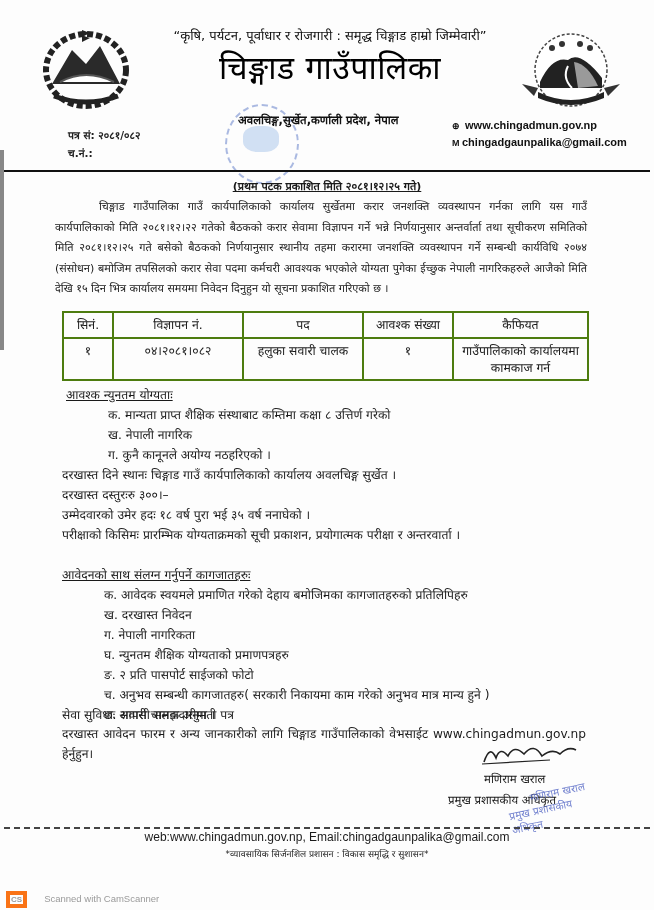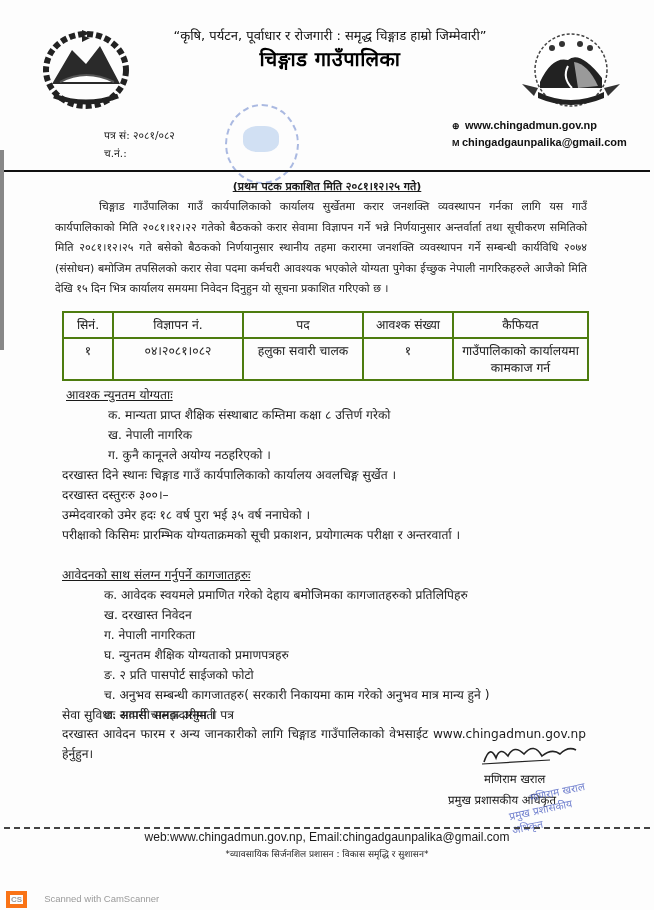--- a/index.html
+++ b/index.html
@@ -8,26 +8,26 @@
     font-family: "DejaVu Sans", sans-serif; color: #1a1a1a;
   }
   .page { position: absolute; left: 0; top: 0; width: 654px; height: 910px; background: #fdfdfd; }
   .left-edge { position: absolute; left: 0; top: 150px; width: 4px; height: 200px; background: #3a3a3a; opacity: .6; }
 
   
   .logo { position: absolute; width: 96px; height: 86px; }
   .logo-left { left: 38px; top: 24px; }
   .logo-right { left: 518px; top: 26px; width: 106px; }
   .slogan { position: absolute; left: 130px; top: 26px; width: 400px; text-align: center; font-size: 13px; color: #111; }
-  .org-name { position: absolute; left: 130px; top: 45px; width: 400px; text-align: center; font-size: 20px; font-weight: bold; color: #000; letter-spacing: 0.5px; }
+  .org-name { position: absolute; left: 130px; top: 45px; width: 400px; text-align: center; font-size: 32px; font-weight: normal; color: #000; letter-spacing: 0.5px; }
   .office-name { position: absolute; left: 110px; top: 73px; width: 440px; text-align: center; font-size: 33px; font-weight: bold; color: #000; }
   .address { position: absolute; left: 238px; top: 112px; font-size: 11.5px; font-weight: bold; color: #111; }
   .contact { position: absolute; left: 452px; top: 117px; font-size: 11px; font-weight: bold; font-family: "Liberation Sans", sans-serif; color: #111; line-height: 16px; }
   .contact .ic { display: inline-block; width: 10px; font-size: 9px; }
-  .ref { position: absolute; left: 68px; top: 126px; font-size: 10.5px; font-weight: normal; line-height: 18px; color: #222; margin-left: 36px; }
+  .ref { position: absolute; left: 68px; top: 126px; font-size: 10.5px; font-weight: bold; line-height: 18px; color: #222; }
   .header-rule { position: absolute; left: 4px; top: 170px; width: 646px; height: 2px; background: #111; }
 
   .stamp-top { position: absolute; left: 225px; top: 104px; width: 70px; height: 76px; border: 2px dashed #8fa3d8; border-radius: 50%; opacity: .75; }
   .stamp-top::after { content: ""; position: absolute; left: 16px; top: 20px; width: 36px; height: 26px; background: #a9c5ea; border-radius: 40%; opacity: .7; }
 
   
   .pub-title { position: absolute; left: 0; top: 178px; width: 654px; text-align: center; font-size: 11px; font-weight: bold; text-decoration: underline; }
   .para { position: absolute; left: 55px; top: 197px; width: 532px; font-size: 11px; line-height: 20.5px; text-align: justify; text-indent: 44px; }
 
   table.adv { position: absolute; left: 62px; top: 311px; width: 527px; border-collapse: collapse; font-size: 12.3px; }
@@ -74,20 +74,21 @@
       <circle cx="44" cy="18" r="3" fill="#333"></circle>
     <circle cx="62" cy="18" r="3" fill="#333"></circle>
       <circle cx="72" cy="22" r="3" fill="#333"></circle>
   </svg>
 
   <div class="slogan">“कृषि, पर्यटन, पूर्वाधार र रोजगारी : समृद्ध चिङ्गाड हाम्रो जिम्मेवारी”</div>
   <div class="org-name">चिङ्गाड गाउँपालिका</div>
 
   <div class="stamp-top"></div>
 
+  <div class="address">अवलचिङ्ग,सुर्खेत,कर्णाली प्रदेश, नेपाल</div>
   <div class="contact">
     <div><span class="ic">⊕</span> <span>www.chingadmun.gov.np</span></div>
     <div><span class="ic">M</span><span>chingadgaunpalika@gmail.com</span></div>
   </div>
   <div class="ref">
     <div>पत्र सं: २०८१/०८२</div>
     <div>च.नं.:</div>
   </div>
   <div class="header-rule"></div>
 

